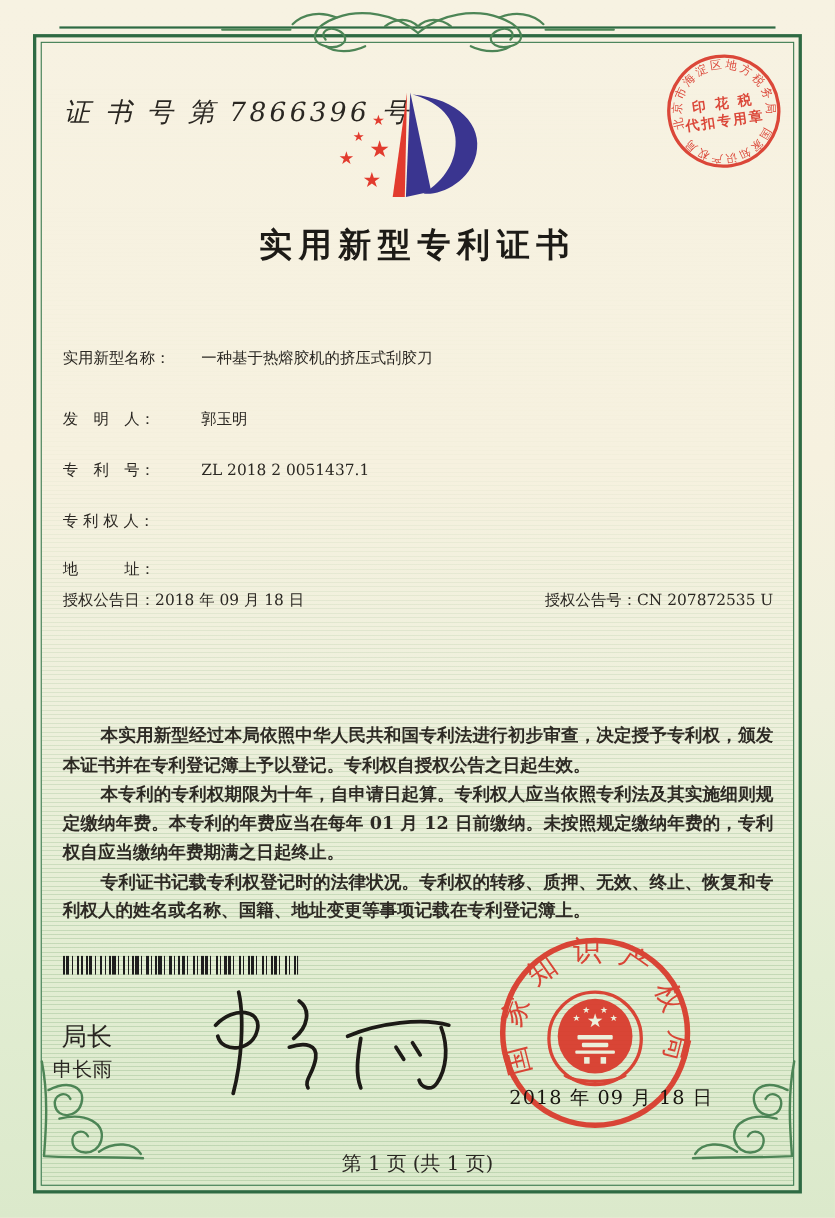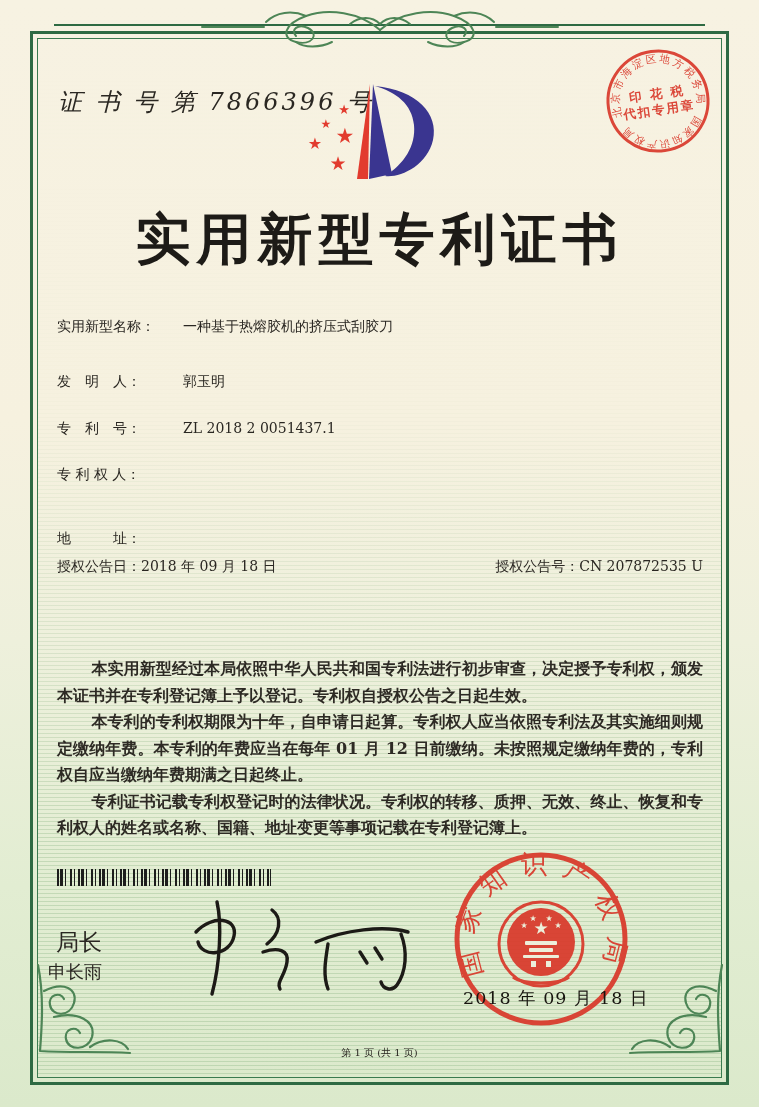--- a/index.html
+++ b/index.html
@@ -15,37 +15,37 @@
     -webkit-mask-image:linear-gradient(180deg,rgba(0,0,0,0) 0%,rgba(0,0,0,0.05) 34%,rgba(0,0,0,0.55) 55%,#000 78%);
     mask-image:linear-gradient(180deg,rgba(0,0,0,0) 0%,rgba(0,0,0,0.05) 34%,rgba(0,0,0,0.55) 55%,#000 78%);
   }
   .frame-outer{position:absolute;left:30px;top:31px;right:30px;bottom:22px;border:3px solid #2e6a43;z-index:1;}
   .frame-inner{position:absolute;left:37px;top:38px;right:37px;bottom:29px;border:1px solid #3a7a4f;z-index:1;}
   .top-rule{position:absolute;left:54px;right:54px;top:24px;height:2px;background:#2e6a43;z-index:1;}
   .ornament{position:absolute;z-index:2;}
   .cert-no{position:absolute;left:58px;top:86px;font-size:24px;letter-spacing:3px;z-index:3;font-style:italic;}
   .tax-stamp{position:absolute;left:598px;top:41px;width:120px;height:120px;transform:rotate(-8deg);z-index:3;opacity:.92;}
   .logo{position:absolute;left:297px;top:60px;width:180px;height:148px;z-index:3;}
-  .title{position:absolute;left:0;right:0;top:203px;text-align:center;font-size:55px;font-weight:700;letter-spacing:6px;color:#1d1b17;z-index:3;}
+  .title{position:absolute;left:0;right:0;top:203px;text-align:center;font-size:30px;font-weight:700;letter-spacing:6px;color:#1d1b17;z-index:3;}
   .fields{position:absolute;left:57px;right:56px;top:312px;font-size:14px;z-index:3;}
   .field-row{display:grid;grid-template-columns:126px 1fr;line-height:28px;}
   .mb1{margin-bottom:27px}.mb2{margin-bottom:19px}.mb3{margin-bottom:18px}
-  .mb4{margin-bottom:30px}.mb5{margin-bottom:36px}.mb6{margin-bottom:0px}
+  .mb4{margin-bottom:30px}.mb5{margin-bottom:16px}.mb6{margin-bottom:0px}
   .grant-row{display:flex;line-height:28px;}
   .grant-right{margin-left:auto;}
   .paras{position:absolute;left:57px;right:56px;top:656px;z-index:3;font-weight:bold;}
   .paras p{margin:0;font-size:16px;line-height:26.5px;text-align:justify;text-indent:2.15em;color:#2d2a24;}
   .barcode{position:absolute;left:57px;top:869px;width:214px;height:17px;z-index:3;
     background:repeating-linear-gradient(90deg,#1d1d1d 0 2px,rgba(0,0,0,0) 2px 3px,#1d1d1d 3px 6px,rgba(0,0,0,0) 6px 8px,#1d1d1d 8px 9px,rgba(0,0,0,0) 9px 13px,#1d1d1d 13px 15px,rgba(0,0,0,0) 15px 17px,#1d1d1d 17px 18px,rgba(0,0,0,0) 18px 21px);}
   .signer-title{position:absolute;left:56px;top:927px;font-size:23px;z-index:3;}
   .signer-name{position:absolute;left:48px;top:960px;font-size:18px;z-index:3;text-align:center;}
   .signature{position:absolute;left:168px;top:892px;width:245px;height:108px;z-index:4;}
   .seal{position:absolute;left:441px;top:839px;width:200px;height:200px;z-index:4;opacity:.93;}
   .seal-date{position:absolute;left:463px;top:986px;font-size:17.5px;letter-spacing:1px;color:#17140f;z-index:5;}
-  .footer{position:absolute;left:0;right:0;top:1046px;text-align:center;font-size:10px;z-index:3;}
+  .footer{position:absolute;left:0;right:0;top:1046px;text-align:center;font-size:18px;z-index:3;}
   .stamp-arc{font-size:10.5px;letter-spacing:2.5px;fill:#d9392b;font-family:"DejaVu Serif","Liberation Serif",serif;}
   .stamp-arc-b{font-size:10px;letter-spacing:2px;fill:#d9392b;font-family:"DejaVu Serif","Liberation Serif",serif;}
   .stamp-center{font-size:12.5px;letter-spacing:2px;fill:#d9392b;font-weight:700;font-family:"DejaVu Serif","Liberation Serif",serif;}
   .seal-arc{font-size:26px;letter-spacing:14px;fill:#d9392b;font-family:"DejaVu Serif","Liberation Serif",serif;}
 </style>
 </head>
 <body>
 
 <div class="cert-root">
 

